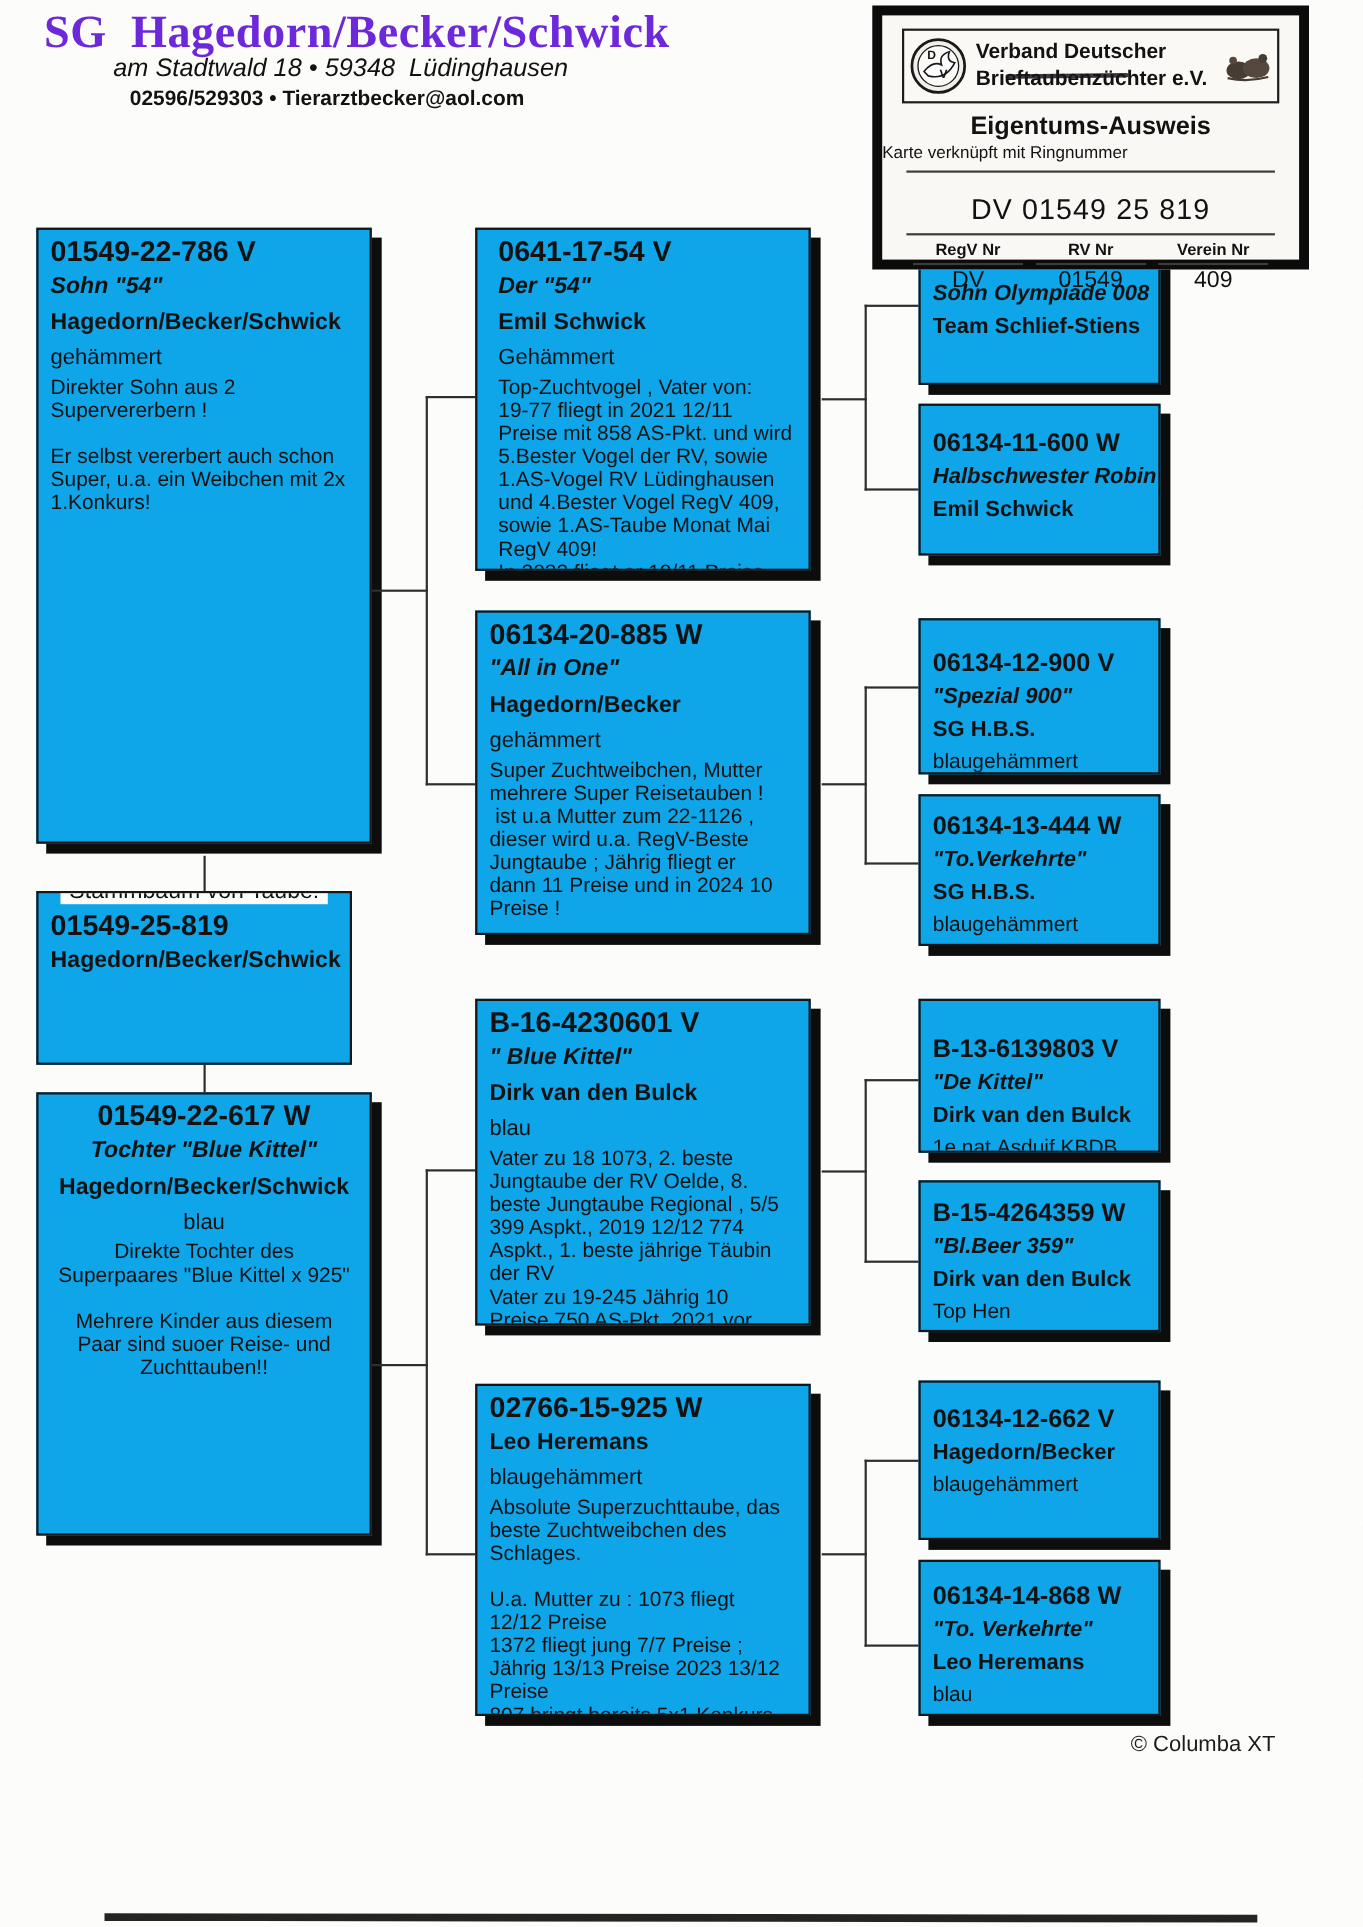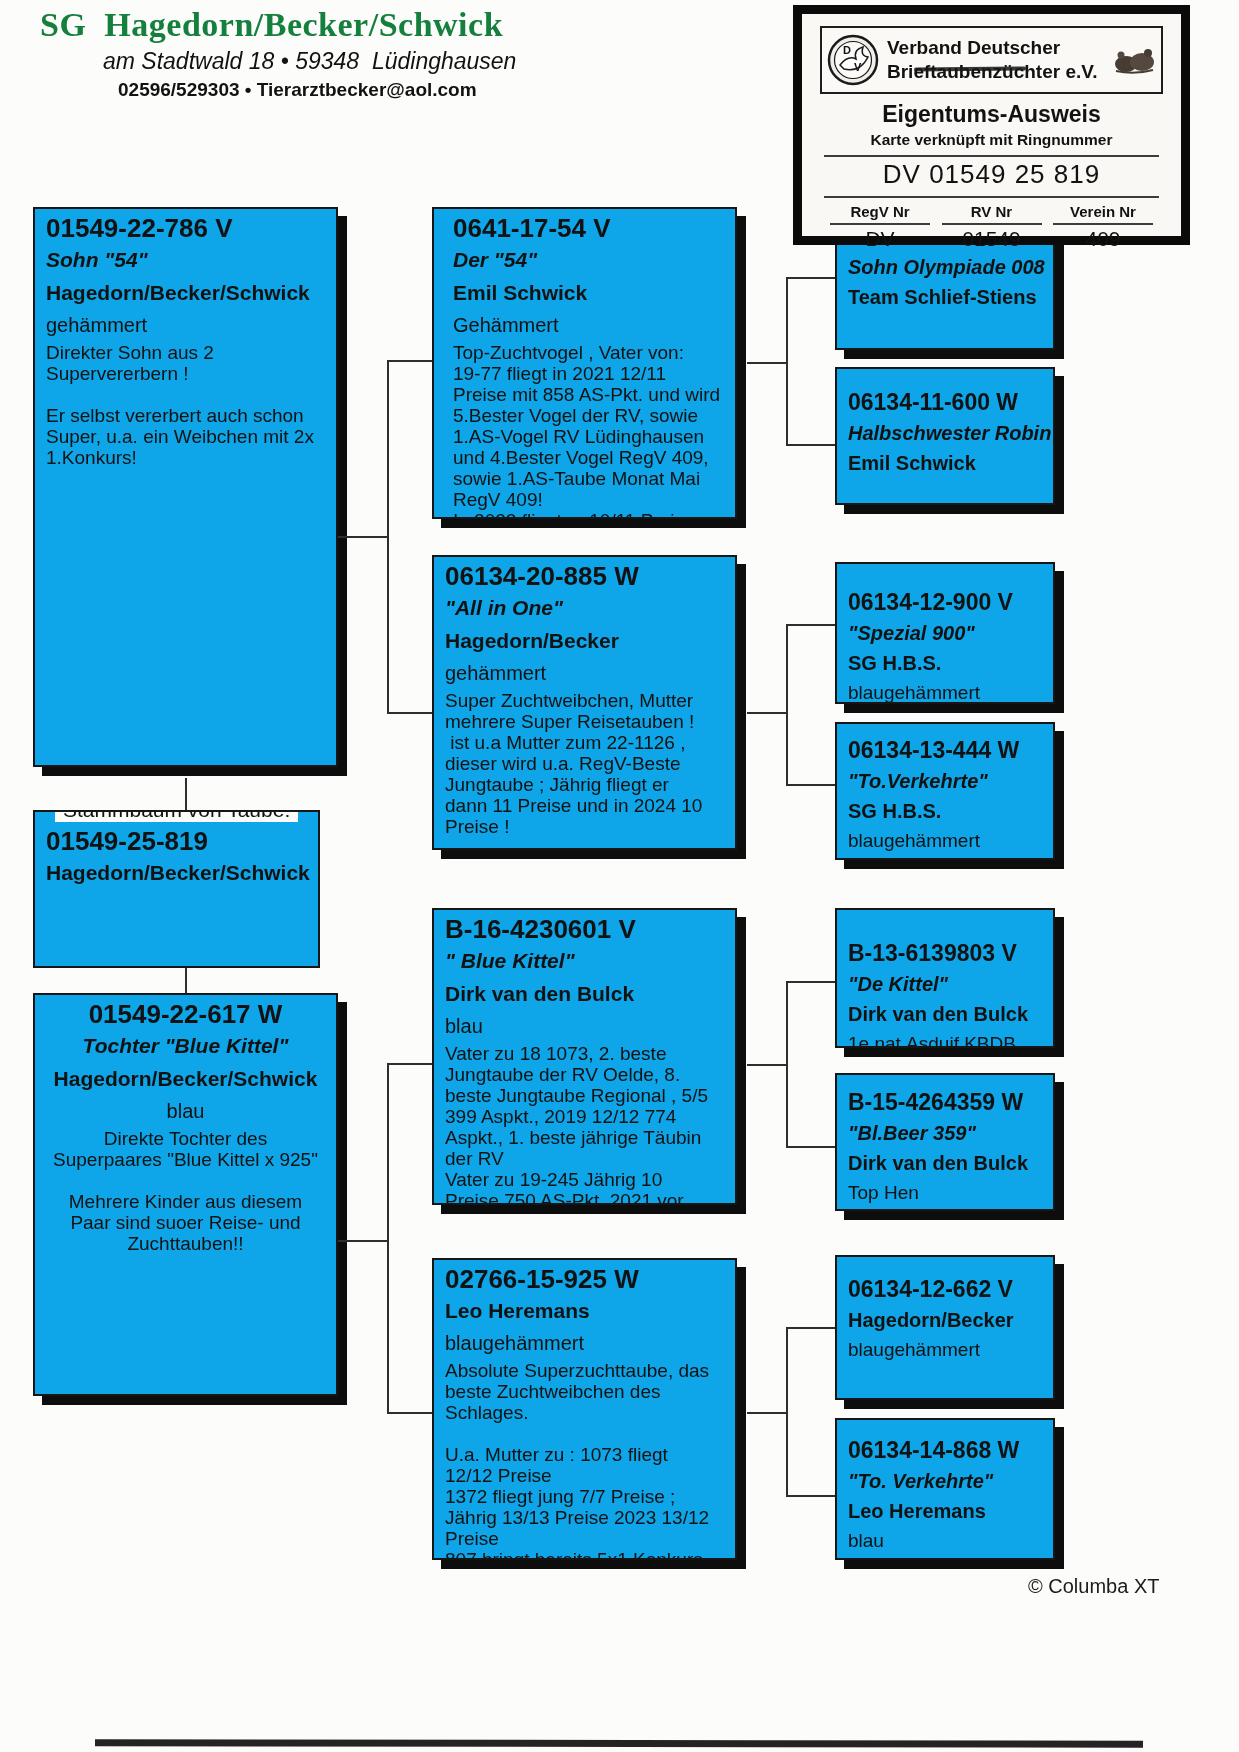--- a/index.html
+++ b/index.html
@@ -5,41 +5,41 @@
   html,body{margin:0;padding:0;background:#e8e8e6;}
   #page{
     position:relative;width:1239px;height:1752px;margin:0 auto;
     background:#fcfcfa;color:#121212;overflow:hidden;
     font-family:"Liberation Sans","DejaVu Sans",sans-serif;
   }
   
   .hdr-title{
     position:absolute;left:40px;top:6px;white-space:pre;
     font-family:"Liberation Serif","DejaVu Serif",serif;
-    font-weight:bold;font-size:34px;letter-spacing:.5px;color:#15803d;
+    font-weight:bold;font-size:42px;letter-spacing:.5px;color:#6d28d9;
   }
   .hdr-address{position:absolute;left:103px;top:48px;font-style:italic;font-size:23px;white-space:pre;}
   .hdr-contact{position:absolute;left:118px;top:79px;font-weight:bold;font-size:19px;}
   
   .card{
     position:absolute;left:793px;top:5px;width:397px;height:240px;box-sizing:border-box;
     border:9px solid #0b0b0b;background:#f9f8f4;z-index:6;
   }
   .logo-box{
     margin:12px 18px 0 18px;height:68px;border:2px solid #1d1d1d;
     display:flex;align-items:center;box-sizing:border-box;position:relative;background:#faf9f6;
   }
   .org-text{margin-left:8px;font-weight:bold;font-size:19px;line-height:24px;}
   .strike-artifact{position:absolute;left:92px;top:39px;width:112px;height:4px;background:#181818;opacity:.85;transform:rotate(-.6deg);border-radius:2px;}
   .dv-logo{margin-left:5px;flex:0 0 auto;}
   .emblem{margin-left:auto;margin-right:5px;flex:0 0 auto;}
   .card-title{text-align:center;font-weight:bold;font-size:23px;margin-top:7px;}
-  .card-sub{text-align:center;font-weight:bold;font-size:15.5px;margin-top:3px;}
+  .card-sub{text-align:left;font-weight:normal;font-size:15.5px;margin-top:3px;}
   .card-rule{height:2px;background:#3c3c3c;margin:6px 22px 0 22px;}
-  .card-ring{text-align:center;font-size:26px;letter-spacing:1px;margin-top:2px;}
+  .card-ring{text-align:center;font-size:26px;letter-spacing:1px;margin-top:18px;}
   .card-cols{display:flex;justify-content:space-between;margin:5px 26px 0 26px;}
   .card-col{width:104px;text-align:center;}
   .col-label{font-weight:bold;font-size:15px;}
   .col-underline{height:2px;background:#3c3c3c;margin:3px 2px 2px 2px;}
   .col-value{font-size:21px;}
   
   .pbox{
     position:absolute;background:#0ea5e9;border:2px solid #161616;
     box-shadow:9px 9px 0 0 #0d0d0d;padding:4px 11px;overflow:hidden;box-sizing:border-box;
   }

